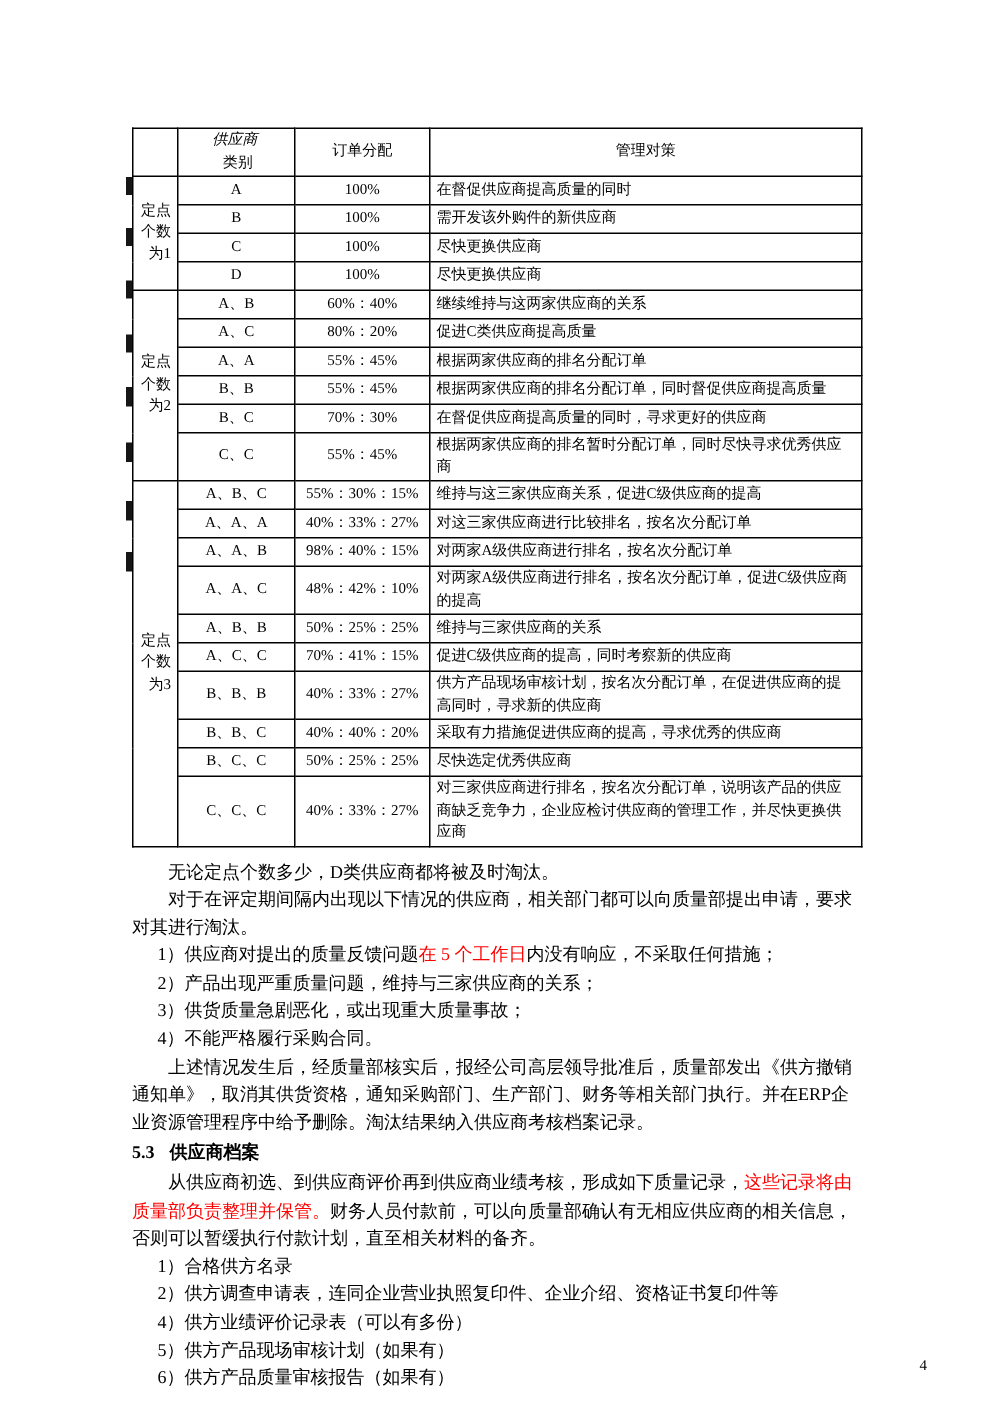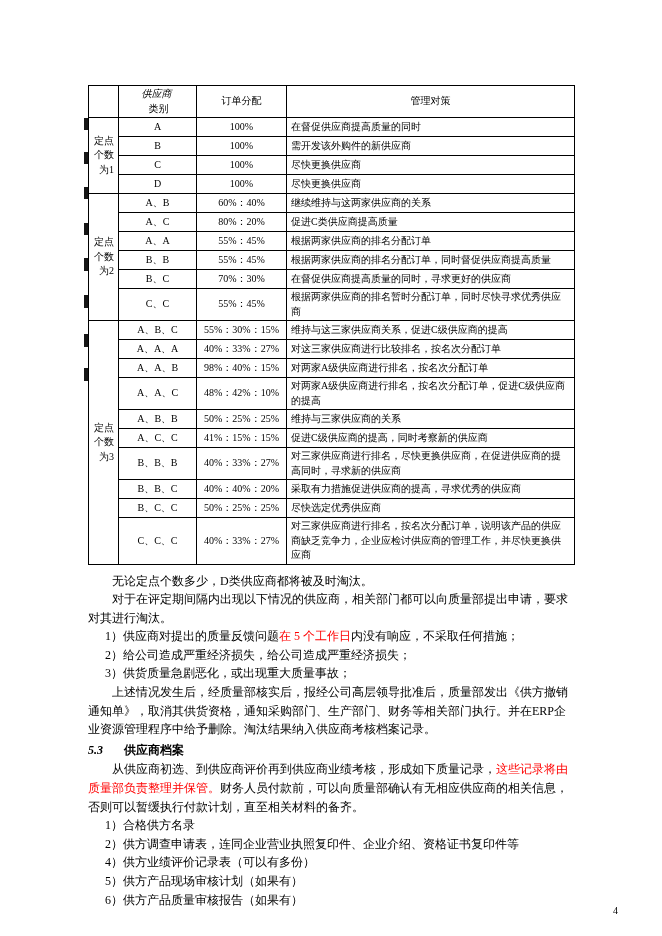--- a/index.html
+++ b/index.html
@@ -18,21 +18,21 @@
   .hdr-cat-top { text-align:center; padding-right:2px;font-style:italic; }
   .hdr-cat-bottom { text-align:center; padding-left:2px; }
   td.hdr-center { text-align:center; }
 
   .bodytext { font-size:12px; line-height:1.55; margin-top:7px; }
   p.para { text-indent:2em; }
   .list { padding-left:17px; }
   .li { }
   .redtext { color:#ff0000; }
   .heading { font-weight:bold; margin:2px 0 1px; }
-  .sec-num { margin-right:21px;font-style:italic; }
+  .sec-num { margin-right:10px; }
   .pagenum { position:absolute; right:44px; bottom:20px; font-size:10px; }
 </style>
 </head>
 <body>
 
 <div class="page">
 
   <div class="scan-mark" style="top:118px;height:12px;"></div>
   <div class="scan-mark" style="top:152px;height:12px;"></div>
   <div class="scan-mark" style="top:187px;height:12px;"></div>
@@ -126,27 +126,27 @@
           <td class="c-alloc">48%：42%：10%</td>
           <td class="c-strat">对两家A级供应商进行排名，按名次分配订单，促进C级供应商的提高</td>
         </tr>
         <tr>
           <td class="c-cat">A、B、B</td>
           <td class="c-alloc">50%：25%：25%</td>
           <td class="c-strat">维持与三家供应商的关系</td>
         </tr>
         <tr>
           <td class="c-cat">A、C、C</td>
-          <td class="c-alloc">41%：15%：15%</td>
+          <td class="c-alloc">70%：41%：15%</td>
           <td class="c-strat">促进C级供应商的提高，同时考察新的供应商</td>
         </tr>
         <tr>
           <td class="c-cat">B、B、B</td>
           <td class="c-alloc">40%：33%：27%</td>
-          <td class="c-strat">对三家供应商进行排名，尽快更换供应商，在促进供应商的提高同时，寻求新的供应商</td>
+          <td class="c-strat">供方产品现场审核计划，按名次分配订单，在促进供应商的提高同时，寻求新的供应商</td>
         </tr>
         <tr>
           <td class="c-cat">B、B、C</td>
           <td class="c-alloc">40%：40%：20%</td>
           <td class="c-strat">采取有力措施促进供应商的提高，寻求优秀的供应商</td>
         </tr>
         <tr>
           <td class="c-cat">B、C、C</td>
           <td class="c-alloc">50%：25%：25%</td>
           <td class="c-strat">尽快选定优秀供应商</td>
@@ -161,24 +161,27 @@
 
   <div class="bodytext">
     <p class="para">无论定点个数多少，D类供应商都将被及时淘汰。</p>
     <p class="para">对于在评定期间隔内出现以下情况的供应商，相关部门都可以向质量部提出申请，要求对其进行淘汰。</p>
 
     <div class="list">
       <div class="li">
         <span>1）</span><span>供应商对提出的质量反馈问题</span><span class="redtext">在 5 个工作日</span><span>内没有响应，不采取任何措施；</span>
       </div>
       <div class="li">
-        <span>2）</span><span>给公司造成严重经济损失，给公司造成严重经济损失；</span><span class="redtext"></span><span></span>
+        <span>2）</span><span>产品出现严重质量问题，维持与三家供应商的关系；</span><span class="redtext"></span><span></span>
       </div>
       <div class="li">
         <span>3）</span><span>供货质量急剧恶化，或出现重大质量事故；</span><span class="redtext"></span><span></span>
+      </div>
+      <div class="li">
+        <span>4）</span><span>不能严格履行采购合同。</span><span class="redtext"></span><span></span>
       </div>
     </div>
 
     <p class="para">上述情况发生后，经质量部核实后，报经公司高层领导批准后，质量部发出《供方撤销通知单》，取消其供货资格，通知采购部门、生产部门、财务等相关部门执行。并在ERP企业资源管理程序中给予删除。淘汰结果纳入供应商考核档案记录。</p>
 
     <div class="heading">
       <span class="sec-num">5.3</span><span>供应商档案</span>
     </div>
 
     <p class="para">

